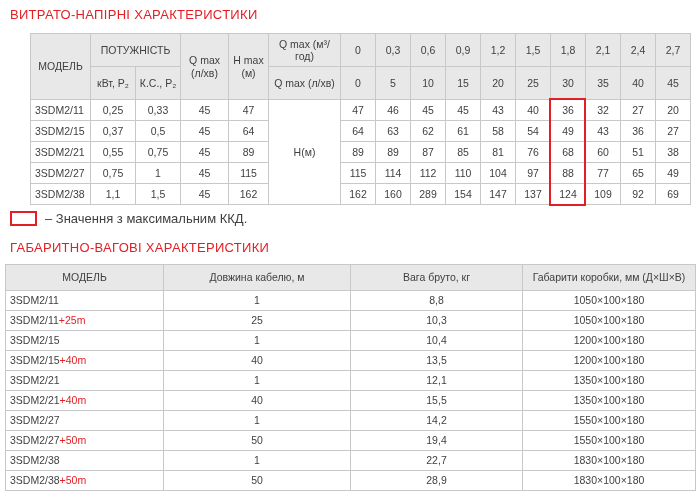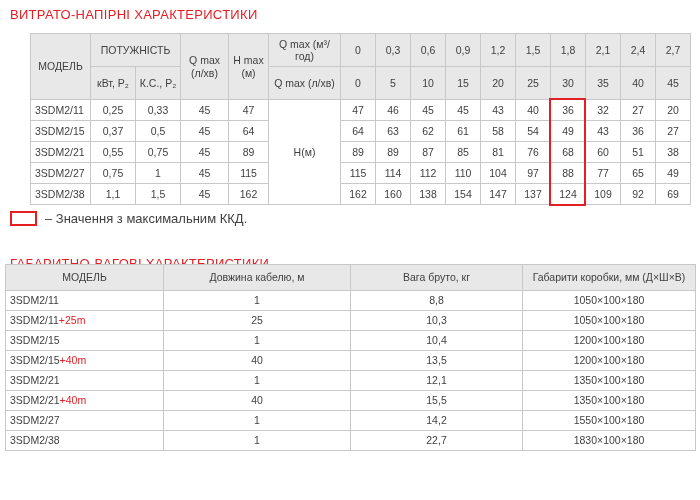--- a/index.html
+++ b/index.html
@@ -13,21 +13,21 @@
   }
   .title {
     position:absolute;
     font-size:13px;
     font-weight:normal;
     color:#e31e24;
     letter-spacing:0.3px;
     white-space:nowrap;
   }
   .t1 { left:10px; top:7px; }
-  .t2 { left:10px; top:256px; }
+  .t2 { left:10px; top:240px; }
 
   table.tbl { border-collapse:collapse; table-layout:fixed; }
   .tbl th, .tbl td {
     border:1px solid #c8c8c8;
     text-align:center;
     vertical-align:middle;
     font-weight:normal;
     font-size:10.5px;
     color:#3f3f3f;
     padding:0 2px;
@@ -206,21 +206,21 @@
           <td>49</td>
         </tr>
         <tr>
           <td class="model">3SDM2/38</td>
           <td>1,1</td>
           <td>1,5</td>
           <td>45</td>
           <td>162</td>
           <td>162</td>
           <td>160</td>
-          <td>138</td>
+          <td>289</td>
           <td>154</td>
           <td>147</td>
           <td>137</td>
           <td>124</td>
           <td>109</td>
           <td>92</td>
           <td>69</td>
         </tr>
       </tbody>
   </table>
@@ -286,19 +286,31 @@
         <td>15,5</td>
         <td>1350×100×180</td>
       </tr>
       <tr>
         <td class="model"><span>3SDM2/27</span><span class="suffix"></span></td>
         <td>1</td>
         <td>14,2</td>
         <td>1550×100×180</td>
       </tr>
       <tr>
+        <td class="model"><span>3SDM2/27</span><span class="suffix">+50m</span></td>
+        <td>50</td>
+        <td>19,4</td>
+        <td>1550×100×180</td>
+      </tr>
+      <tr>
         <td class="model"><span>3SDM2/38</span><span class="suffix"></span></td>
         <td>1</td>
         <td>22,7</td>
         <td>1830×100×180</td>
       </tr>
+      <tr>
+        <td class="model"><span>3SDM2/38</span><span class="suffix">+50m</span></td>
+        <td>50</td>
+        <td>28,9</td>
+        <td>1830×100×180</td>
+      </tr>
     </tbody>
 </table>
 
 </body></html>

